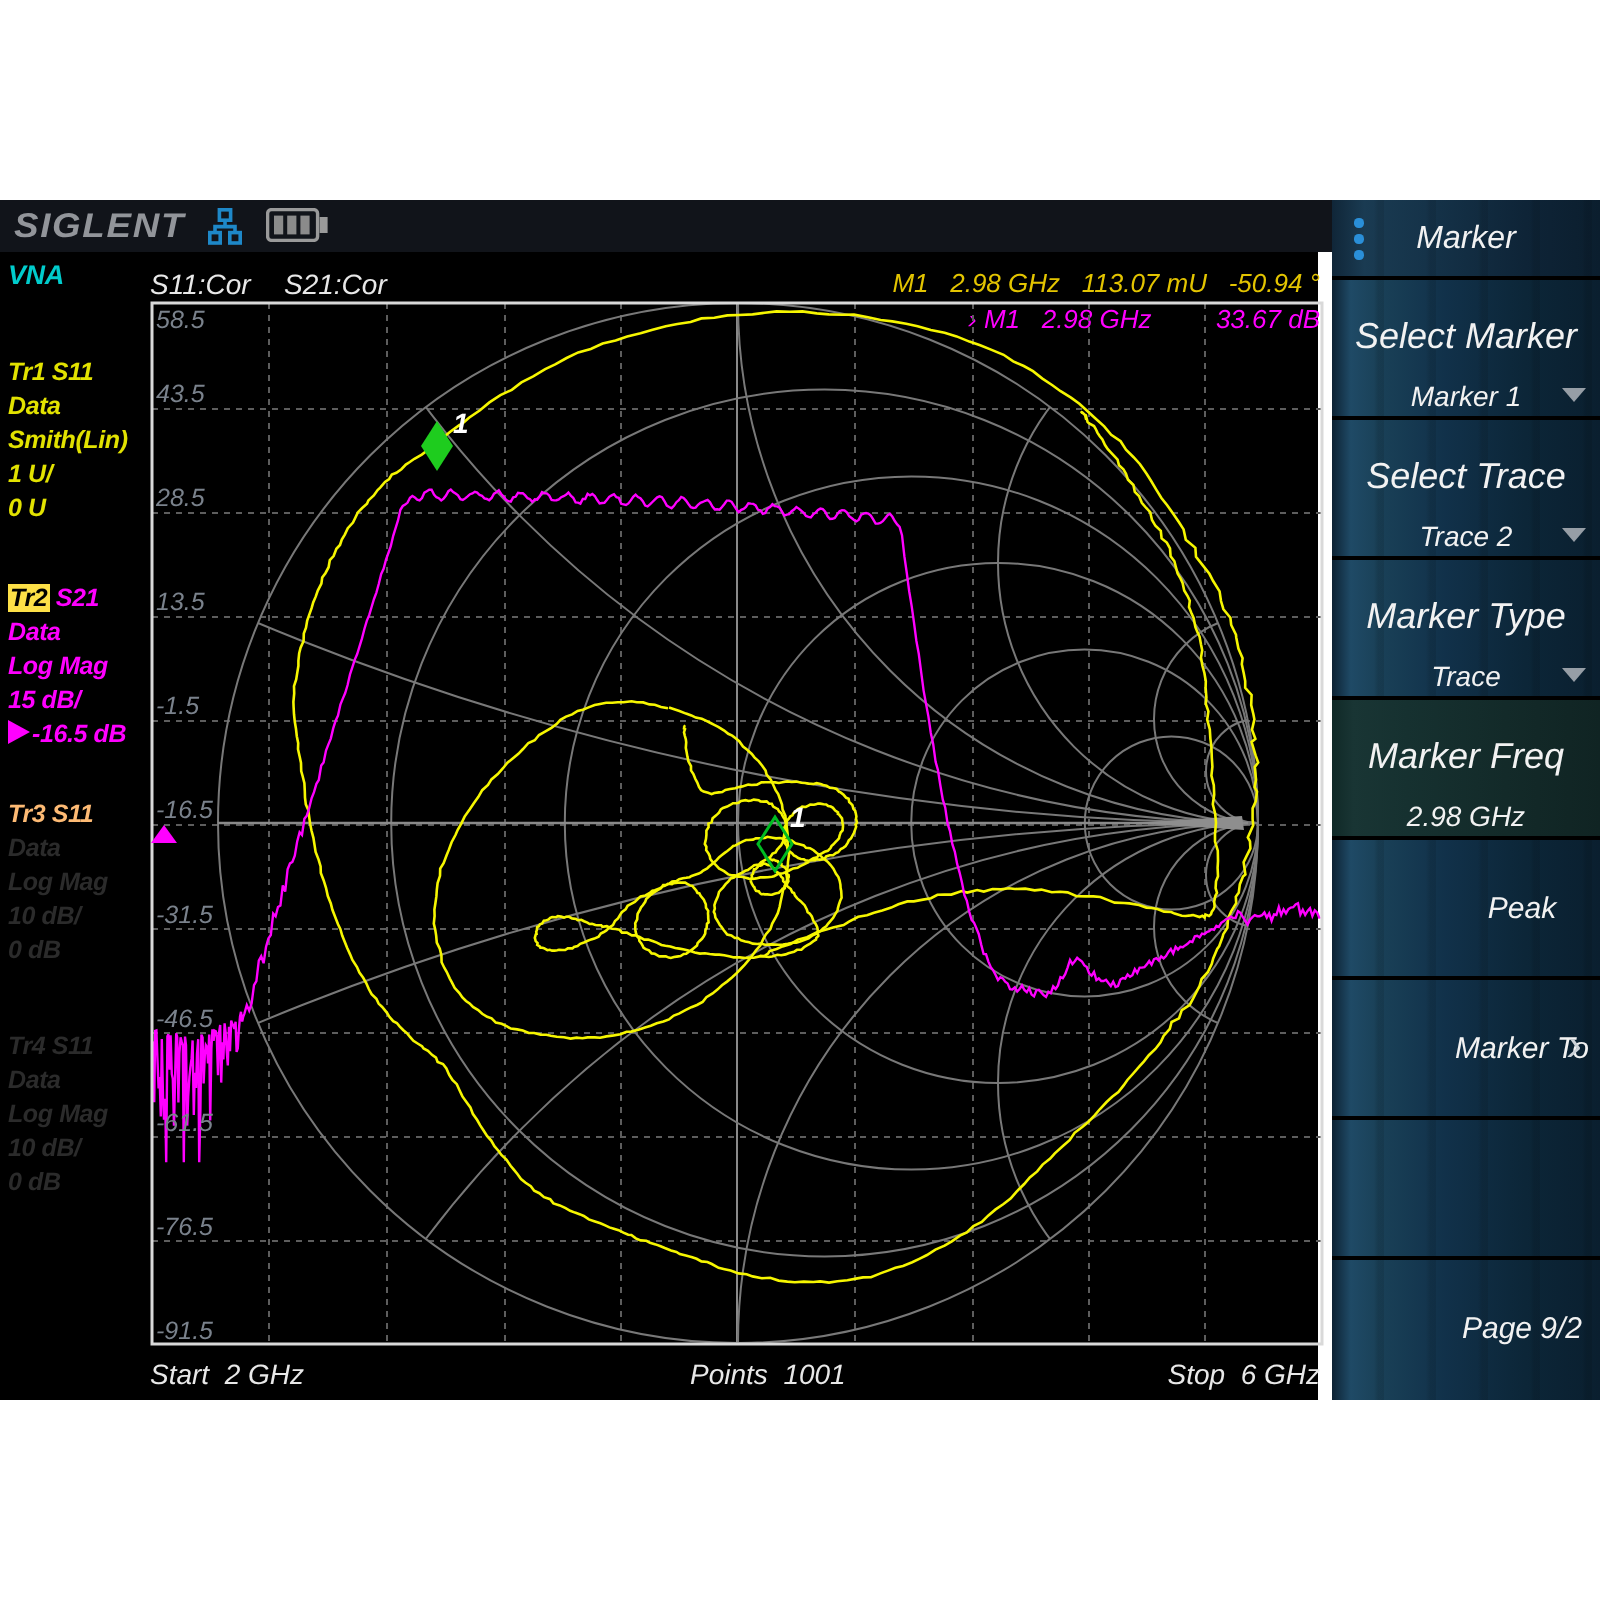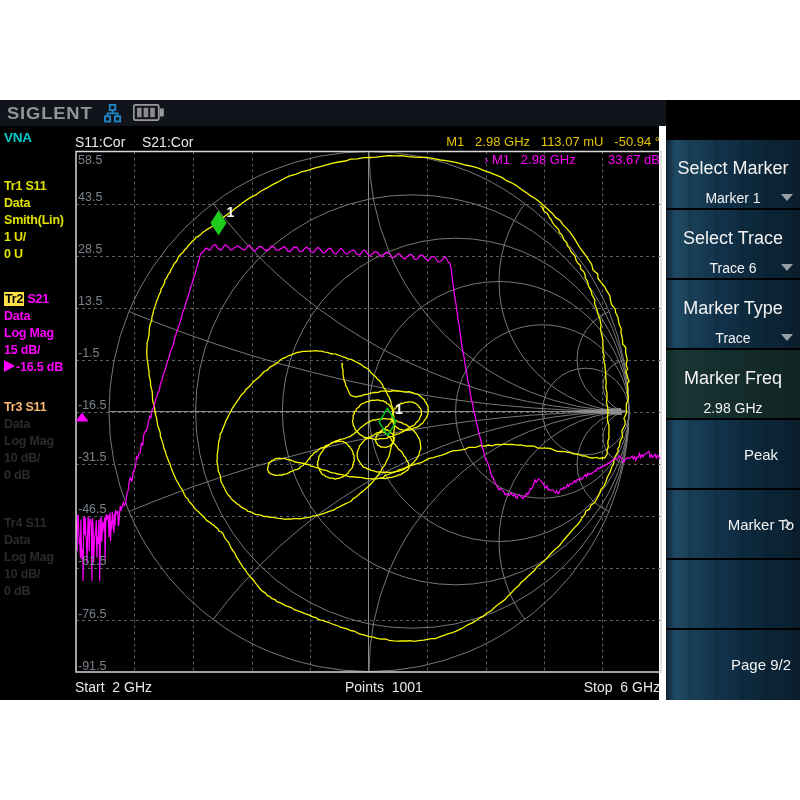--- a/index.html
+++ b/index.html
@@ -1,16 +1,16 @@
 <!DOCTYPE html>
 <html><head><meta charset="utf-8">
 <style>
 html,body{margin:0;padding:0;background:#ffffff;width:800px;height:800px;overflow:hidden;
   font-family:"Liberation Sans", sans-serif;}
-#screen{position:absolute;left:0;top:100px;width:659px;height:600px;background:#000;}
+#screen{position:absolute;left:0;top:100px;width:659px;height:600px;background:#000;font-style:italic;}
 #topbar{position:absolute;left:0;top:0;width:800px;height:26px;background:#11141a;}
 #logo{position:absolute;left:7px;top:3px;color:#92959a;font-size:17.5px;font-weight:bold;
   letter-spacing:0.8px;transform:scale(1.05,0.98);transform-origin:left top;}
 .sline{position:absolute;left:4px;font-size:12.5px;font-weight:bold;white-space:nowrap;letter-spacing:-0.2px;}
 .tr2chip{background:#fde047;color:#000;padding:0 1px;}
 .marrow{display:inline-block;width:0;height:0;border-top:6px solid transparent;
   border-bottom:6px solid transparent;border-left:11px solid #ff00ff;margin-right:1px;vertical-align:-1px;}
 #menu{position:absolute;left:666px;top:0;width:134px;height:600px;background:#000;}
 #mtitle{position:absolute;left:0;top:0;width:134px;height:38px;
   background:repeating-linear-gradient(to right, rgba(0,0,0,0) 0px, rgba(0,0,0,0) 21px, rgba(0,0,0,0.09) 23px, rgba(0,0,0,0.09) 26px),
@@ -161,28 +161,36 @@
     <polygon points="218.5,110.5 226.5,123 218.5,135.5 210.5,123" fill="#1ecc1e"></polygon>
     <text x="226.5" y="116.5" fill="#fff" font-size="14" font-weight="bold">1</text>
     <polygon points="387.5,308.5 396,322 387.5,335.5 379,322" fill="none" stroke="#00bb22" stroke-width="1.5"></polygon>
     <text x="395" y="313.5" fill="#fff" font-size="14" font-weight="bold">1</text>
 
     <text x="75" y="592" fill="#e8e8e8" font-size="14">Start&nbsp;&nbsp;2 GHz</text>
     <text x="345" y="592" fill="#e8e8e8" font-size="14">Points&nbsp;&nbsp;1001</text>
     <text x="660" y="592" fill="#e8e8e8" font-size="14" text-anchor="end">Stop&nbsp;&nbsp;6 GHz</text>
   </svg>
   <div id="menu">
+    <div id="mtitle">
+      <div class="dots">
+          <i style="top:0"></i>
+          <i style="top:8px"></i>
+          <i style="top:16px"></i>
+        </div>
+      <div class="t">Marker</div>
+    </div>
     <div class="btn" style="top:40px;height:68px">
         <div class="blabel">Select Marker</div>
         <div class="bval">Marker 1</div>
         <div class="dd"></div>
       </div>
 <div class="btn" style="top:110px;height:68px">
         <div class="blabel">Select Trace</div>
-        <div class="bval">Trace 6</div>
+        <div class="bval">Trace 2</div>
         <div class="dd"></div>
       </div>
 <div class="btn" style="top:180px;height:68px">
         <div class="blabel">Marker Type</div>
         <div class="bval">Trace</div>
         <div class="dd"></div>
       </div>
 <div class="btn hl" style="top:250px;height:68px">
         <div class="blabel">Marker Freq</div>
         <div class="bval">2.98 GHz</div>

